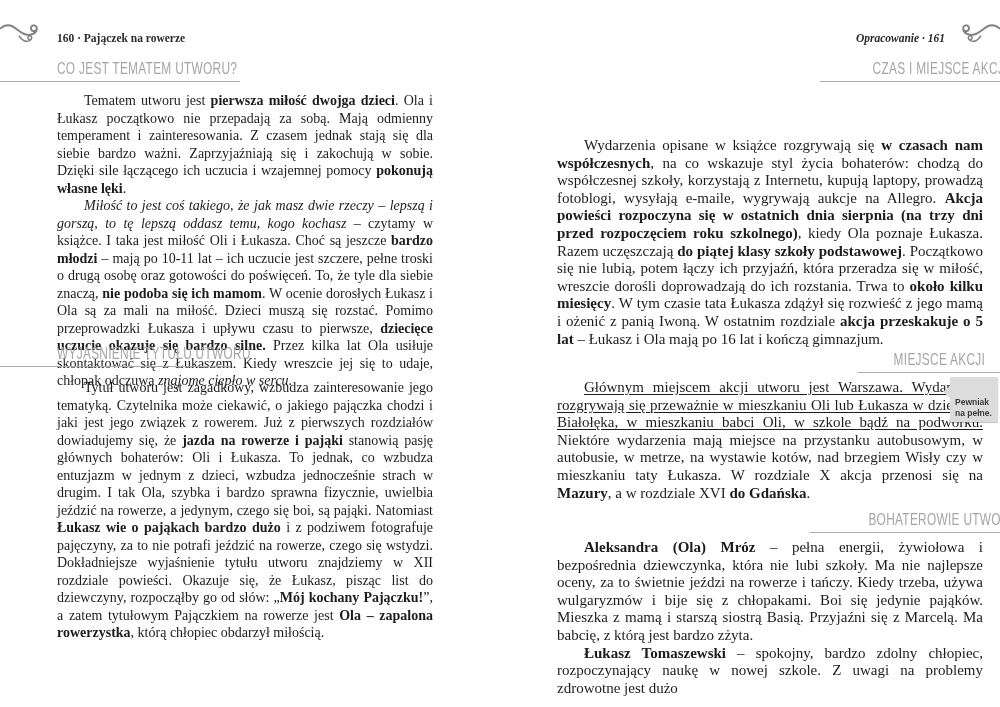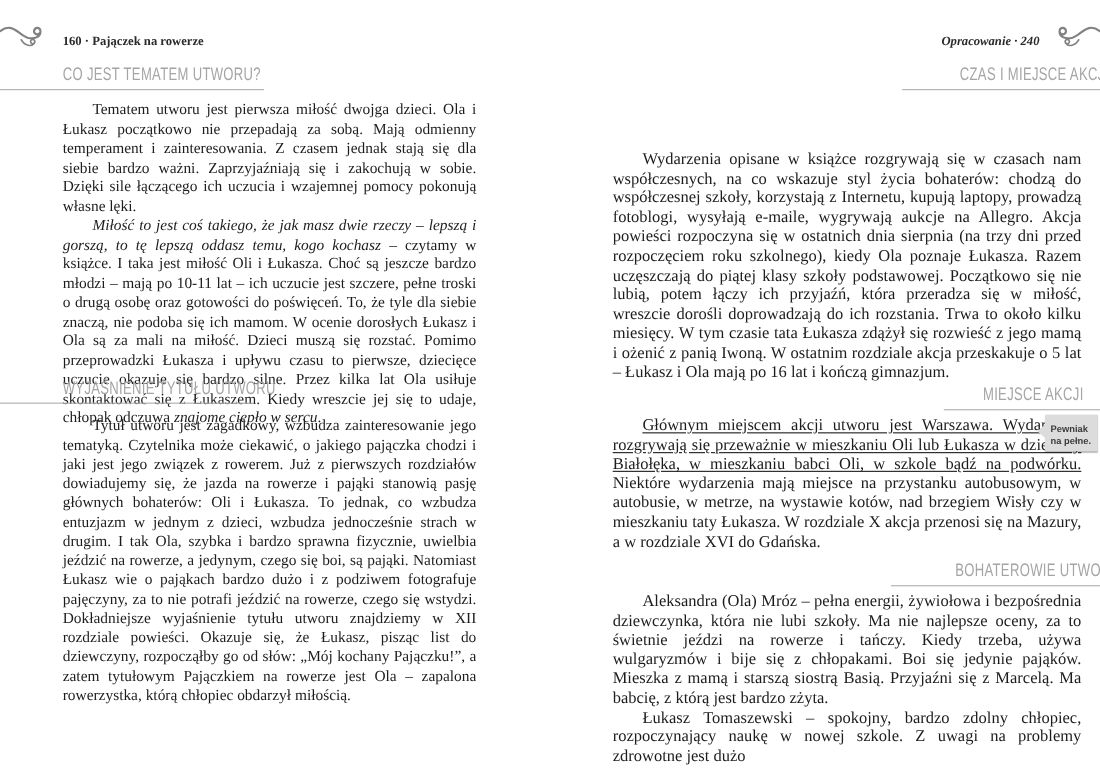--- a/index.html
+++ b/index.html
@@ -52,28 +52,28 @@
   .col p{margin:0;text-align:justify;text-indent:27px;}
   .col-l{left:57px;width:376px;font-size:14px;line-height:17.5px;}
   .col-r{left:57px;width:426px;font-size:15px;line-height:17.6px;}
   .c-temat  {top:92px;}
   .c-tytul  {top:379px;}
   .c-czas   {top:137px;}
   .c-miejsce{top:379px;}
   .c-bohater{top:539px;}
 
   .seg-n{}
-  .seg-b{font-weight:normal;margin-top:36px;}
+  .seg-b{font-weight:bold;margin-top:36px;}
   .seg-i{font-style:italic;}
   .seg-u{text-decoration:underline;text-underline-offset:2px;}
 
   
   .margin-note{
     position:absolute;left:950px;top:377px;background:#dcdcdc;
-    padding:8px 6px 4px 5px;border-radius:1px;
+    padding:20px 6px 4px 5px;border-radius:1px;
     box-shadow:0 1px 1px rgba(0,0,0,.25);
   }
   .margin-note:before{
     content:"";position:absolute;left:-7px;top:9px;
     border-top:6px solid transparent;border-bottom:6px solid transparent;
     border-right:7px solid #dcdcdc;width:0;height:0;
   }
   .margin-note .mn-line{
     font-family:"Liberation Sans",sans-serif;font-size:8.5px;font-weight:bold;
     color:#3c3c3c;line-height:10.5px;white-space:nowrap;
@@ -110,21 +110,21 @@
       <span class="hd">WYJAŚNIENIE TYTUŁU UTWORU</span>
     </div>
 
     <div class="col col-l c-tytul">
       <p><span class="seg-n">Tytuł utworu jest zagadkowy, wzbudza zainteresowanie jego tematyką. Czytelnika może ciekawić, o jakiego pajączka chodzi i jaki jest jego związek z rowerem. Już z pierwszych rozdziałów dowiadujemy się, że </span><span class="seg-b">jazda na rowerze i pająki</span><span class="seg-n"> stanowią pasję głównych bohaterów: Oli i Łukasza. To jednak, co wzbudza entuzjazm w jednym z dzieci, wzbudza jednocześnie strach w drugim. I tak Ola, szybka i bardzo sprawna fizycznie, uwielbia jeździć na rowerze, a jedynym, czego się boi, są pająki. Natomiast </span><span class="seg-b">Łukasz wie o pająkach bardzo dużo</span><span class="seg-n"> i z podziwem fotografuje pajęczyny, za to nie potrafi jeździć na rowerze, czego się wstydzi. Dokładniejsze wyjaśnienie tytułu utworu znajdziemy w XII rozdziale powieści. Okazuje się, że Łukasz, pisząc list do dziewczyny, rozpocząłby go od słów: „</span><span class="seg-b">Mój kochany Pajączku!</span><span class="seg-n">”, a zatem tytułowym Pajączkiem na rowerze jest </span><span class="seg-b">Ola – zapalona rowerzystka</span><span class="seg-n">, którą chłopiec obdarzył miłością.</span></p>
     </div>
   </div>
 
   <div class="page page-right">
 
-    <div class="running-head rh-right">Opracowanie · 240</div>
+    <div class="running-head rh-right">Opracowanie · 161</div>
 
     <div class="sec-head sec-head-right h-czas-miejsce">
       <span class="hd">CZAS I MIEJSCE AKCJI</span>
     </div>
 
 
     <div class="col col-r c-czas">
       <p><span class="seg-n">Wydarzenia opisane w książce rozgrywają się </span><span class="seg-b">w czasach nam współczesnych</span><span class="seg-n">, na co wskazuje styl życia bohaterów: chodzą do współczesnej szkoły, korzystają z Internetu, kupują laptopy, prowadzą fotoblogi, wysyłają e-maile, wygrywają aukcje na Allegro. </span><span class="seg-b">Akcja powieści rozpoczyna się w ostatnich dnia sierpnia (na trzy dni przed rozpoczęciem roku szkolnego)</span><span class="seg-n">, kiedy Ola poznaje Łukasza. Razem uczęszczają </span><span class="seg-b">do piątej klasy szkoły podstawowej</span><span class="seg-n">. Początkowo się nie lubią, potem łączy ich przyjaźń, która przeradza się w miłość, wreszcie dorośli doprowadzają do ich rozstania. Trwa to </span><span class="seg-b">około kilku miesięcy</span><span class="seg-n">. W tym czasie tata Łukasza zdążył się rozwieść z jego mamą i ożenić z panią Iwoną. W ostatnim rozdziale </span><span class="seg-b">akcja przeskakuje o 5 lat</span><span class="seg-n"> – Łukasz i Ola mają po 16 lat i kończą gimnazjum.</span></p>
     </div>
 

